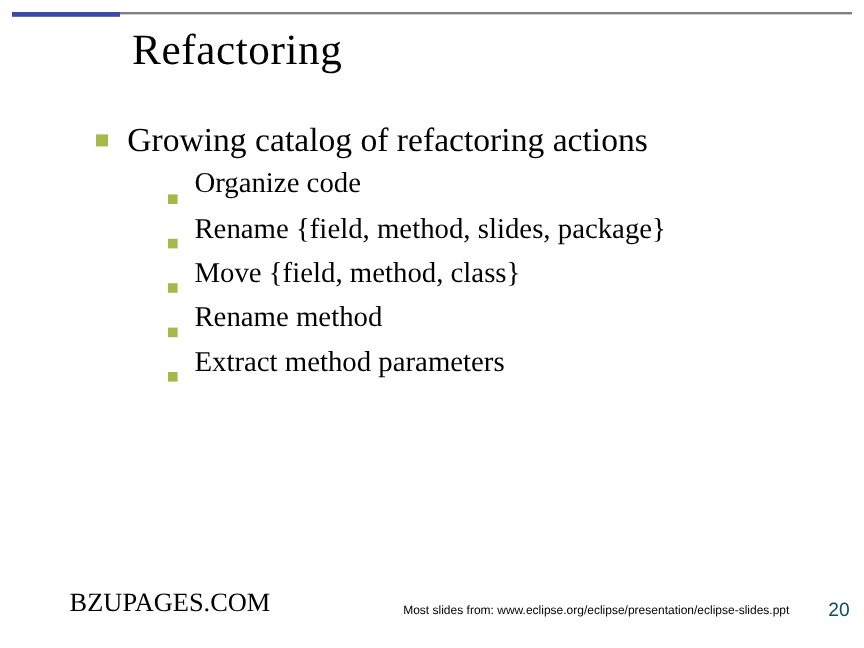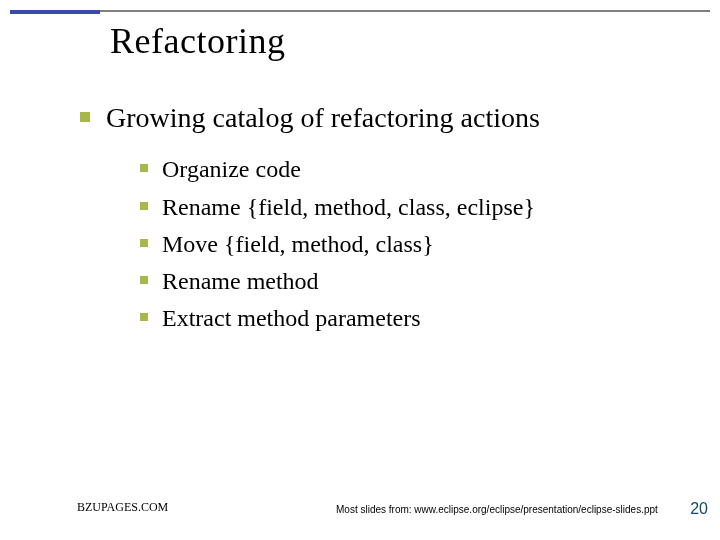--- a/index.html
+++ b/index.html
@@ -45,59 +45,59 @@
   }
   .body {
     position: absolute;
     left: 80px;
     top: 100px;
     width: 600px;
   }
   .l1 {
     display: flex;
     align-items: flex-start;
-    margin-bottom: 18px;
+    margin-bottom: 2px;
   }
   .bullet-l1 {
     width: 10px;
     height: 10px;
     background: #a6b84a;
     flex: 0 0 10px;
     margin-top: 12px;
     margin-right: 16px;
   }
   .l1-text {
     font-size: 28px;
     line-height: 1.3;
   }
   .l2-list {
     margin-left: 60px;
   }
   .l2 {
     display: flex;
-    align-items: flex-start;
+    align-items: flex-end;
     margin-bottom: 6px;
   }
   .bullet-l2 {
     width: 8px;
     height: 8px;
     background: #a6b84a;
     flex: 0 0 8px;
     margin-top: 10px;
     margin-right: 14px;
   }
   .l2-text {
     font-size: 24px;
     line-height: 1.3;
   }
   .footer-left {
     position: absolute;
-    left: 77px;
+    left: 58px;
     bottom: 25px;
-    font-size: 12px;
+    font-size: 22px;
   }
   .footer-center {
     position: absolute;
     left: 320px;
     bottom: 25px;
     font-size: 10px;
     font-family: Arial, sans-serif;
     color: #000;
     padding-left: 16px;
   }
@@ -127,21 +127,21 @@
       <div class="l1-text">Growing catalog of refactoring actions</div>
     </div>
 
     <div class="l2-list">
       <div class="l2">
         <div class="bullet-l2"></div>
         <div class="l2-text">Organize code</div>
       </div>
       <div class="l2">
         <div class="bullet-l2"></div>
-        <div class="l2-text">Rename {field, method, class, eclipse}</div>
+        <div class="l2-text">Rename {field, method, slides, package}</div>
       </div>
       <div class="l2">
         <div class="bullet-l2"></div>
         <div class="l2-text">Move {field, method, class}</div>
       </div>
       <div class="l2">
         <div class="bullet-l2"></div>
         <div class="l2-text">Rename method</div>
       </div>
       <div class="l2">

